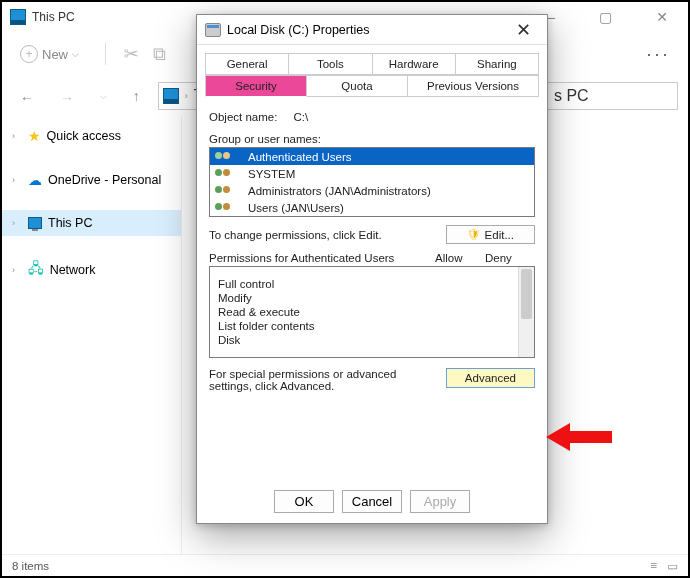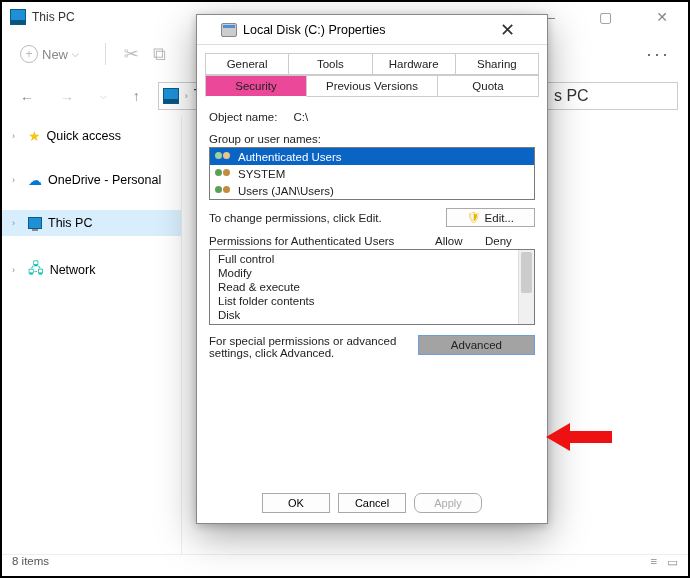--- a/index.html
+++ b/index.html
@@ -33,73 +33,73 @@
   .tree-item.selected{ background:#d8eefc;}
   .tree-toggle { color:#888; font-size:9px; width:10px;}
   .star-icon { color:#f5c518; font-size:14px;}
   .cloud-icon { color:#0078d4; font-size:14px;}
   .pc-icon { width:14px; height:12px; background:#1e90d6; display:inline-block; position:relative; border:1px solid #0a5a8a;}
   .pc-icon::after{content:"";position:absolute;bottom:-3px;left:3px;right:3px;height:2px;background:#888;}
   .net-icon { color:#0ba; font-size:14px;}
   
   .main { flex:1; position:relative;}
   
-  .statusbar { height:22px; border-top:1px solid #eee; display:flex; align-items:flex-start; padding:0 10px; font-size:11.5px; color:#555;}
+  .statusbar { height:22px; border-top:1px solid #eee; display:flex; align-items:center; padding:0 10px; font-size:11.5px; color:#555;}
   .statusbar .right { margin-left:auto; display:flex; gap:10px; color:#888;}
   
   
   .dialog { position:absolute; left:194px; top:12px; width:352px; height:510px; background:#fff; border:1px solid #888; box-shadow:0 12px 36px rgba(0,0,0,0.35), 0 2px 8px rgba(0,0,0,0.2); z-index:10; display:flex; flex-direction:column;}
-  .dlg-title { height:30px; display:flex; align-items:center; padding:0 24px; border-bottom:1px solid #ddd;}
+  .dlg-title { height:30px; display:flex; align-items:center; padding:0 8px; border-bottom:1px solid #ddd;}
   .disk-icon { width:16px; height:14px; background:#ccc; border:1px solid #888; border-radius:2px; margin-right:6px; position:relative;}
   .disk-icon::after{content:"";position:absolute;top:1px;left:1px;right:1px;height:3px;background:#4a90d9;}
   .dlg-title-text { font-size:12.5px;}
   .dlg-close { margin-left:auto; font-size:18px; padding:0 8px; color:#333;}
   
   .dlg-body{ flex:1; padding:8px 8px 4px 8px; display:flex; flex-direction:column; font-size:11.5px; color:#222;}
   
   .tabs-area{ margin-bottom:8px;}
   .tab-row { display:flex; border-bottom:none;border-radius:6px;}
   .tab { flex:1; text-align:center; padding:4px 0; border:1px solid #ccc; background:#fff; font-size:11.5px; position:relative;}
   .tab + .tab { border-left:none;}
   .tab-row.top .tab{border-bottom:1px solid #ccc;}
   .tab-row.bot { }
   .tab.active { background:#ec4899; border-bottom:1px solid #fff; z-index:2;}
   
   .field-row{ display:flex; gap:16px; margin:6px 4px;}
   
   .group-label{ margin:4px 4px 2px;}
   .listbox { border:1px solid #7a7a7a; margin:0 4px;}
-  .list-item { display:flex; align-items:center; padding:1.5px 4px; gap:4px; font-size:11.5px;}
+  .list-item { display:flex; align-items:center; padding:1.5px 4px; gap:14px; font-size:11.5px;}
   .list-item.selected { background:#0a64c4; color:#fff;}
   .people-icon { width:20px; height:14px; display:inline-block; position:relative;}
   .people-icon::before{content:"";position:absolute;left:1px;top:2px;width:7px;height:7px;background:#5aa057;border-radius:50%;}
   .people-icon::after{content:"";position:absolute;left:9px;top:2px;width:7px;height:7px;background:#c28b3e;border-radius:50%;}
   .list-item.selected .people-icon::before{background:#9fd09c;}
   .list-item.selected .people-icon::after{background:#e6c58f;}
   
   .edit-row{display:flex; align-items:center; margin:8px 4px 4px; gap:8px;}
   .edit-btn{ margin-left:auto; display:flex; align-items:center; gap:4px; border:1px solid #aaa; padding:2px 20px; font-size:11.5px; background:#fdfdfd;}
   .shield{ color:#f0b400; font-size:11px;}
   
   .perm-head{display:flex; margin:4px 4px 2px; align-items:flex-end;}
   .perm-head .name{flex:1;}
   .perm-head .col{width:50px; }
   
-  .perm-box{border:1px solid #7a7a7a; margin:0 4px; position:relative; padding:2px 0;}
+  .perm-box{border:1px solid #7a7a7a; margin:0 4px; position:relative; padding:10px 0;}
   .perm-item{padding:1px 8px;}
   .perm-scroll{position:absolute;right:0;top:0;bottom:0;width:16px;background:#f0f0f0;border-left:1px solid #ddd;}
   .perm-scroll .thumb{position:absolute;top:2px;left:2px;right:2px;height:55%;background:#ccc;border-radius:2px;}
   
   .adv-row{display:flex; margin:10px 4px 4px; gap:10px; align-items:flex-start;}
   .adv-text{flex:1;}
-  .adv-btn{border:1px solid #6aa0d8; background:#a3a3a3; padding:3px 32px; font-size:11.5px;}
+  .adv-btn{border:1px solid #6aa0d8; background:#fef9c3; padding:3px 18px; font-size:11.5px;}
   
   .dlg-buttons{display:flex; gap:8px; justify-content:center; padding:10px 12px; border-top:none;}
-  .dlg-btn{border:1px solid #aaa; padding:3px 0; width:68px; text-align:center; font-size:11px; background:#fdfdfd;}
-  .dlg-btn.disabled{color:#aaa;border-radius:7px;}
+  .dlg-btn{border:1px solid #aaa; padding:3px 0; width:60px; text-align:center; font-size:13px; background:#fdfdfd;}
+  .dlg-btn.disabled{color:#aaa;}
   
   
   .arrow { position:absolute; left:544px; top:415px; z-index:20;}
   .arrow svg{display:block;}
   
   .dots-btn{font-size:18px; letter-spacing:2px; color:#555; padding:4px 8px;}
 </style>
 </head>
 <body>
 
@@ -186,39 +186,43 @@
   <div class="dlg-body">
     <div class="tabs-area">
       <div class="tab-row top">
         <div class="tab">General</div>
         <div class="tab">Tools</div>
         <div class="tab">Hardware</div>
         <div class="tab">Sharing</div>
       </div>
       <div class="tab-row bot">
         <div class="tab active">Security</div>
+        <div class="tab">Quota</div>
         <div class="tab" style="flex:1.3">Previous Versions</div>
-        <div class="tab">Quota</div>
       </div>
     </div>
 
     <div class="field-row">
       <span>Object name:</span>
       <span>C:\</span>
     </div>
 
     <div class="group-label">Group or user names:</div>
     <div class="listbox">
       <div class="list-item selected">
         <span class="people-icon"></span>
         <span>Authenticated Users</span>
       </div>
       <div class="list-item">
         <span class="people-icon"></span>
         <span>SYSTEM</span>
+      </div>
+      <div class="list-item">
+        <span class="people-icon"></span>
+        <span>Administrators (JAN\Administrators)</span>
       </div>
       <div class="list-item">
         <span class="people-icon"></span>
         <span>Users (JAN\Users)</span>
       </div>
     </div>
 
     <div class="edit-row">
       <span>To change permissions, click Edit.</span>
       <div class="edit-btn">

